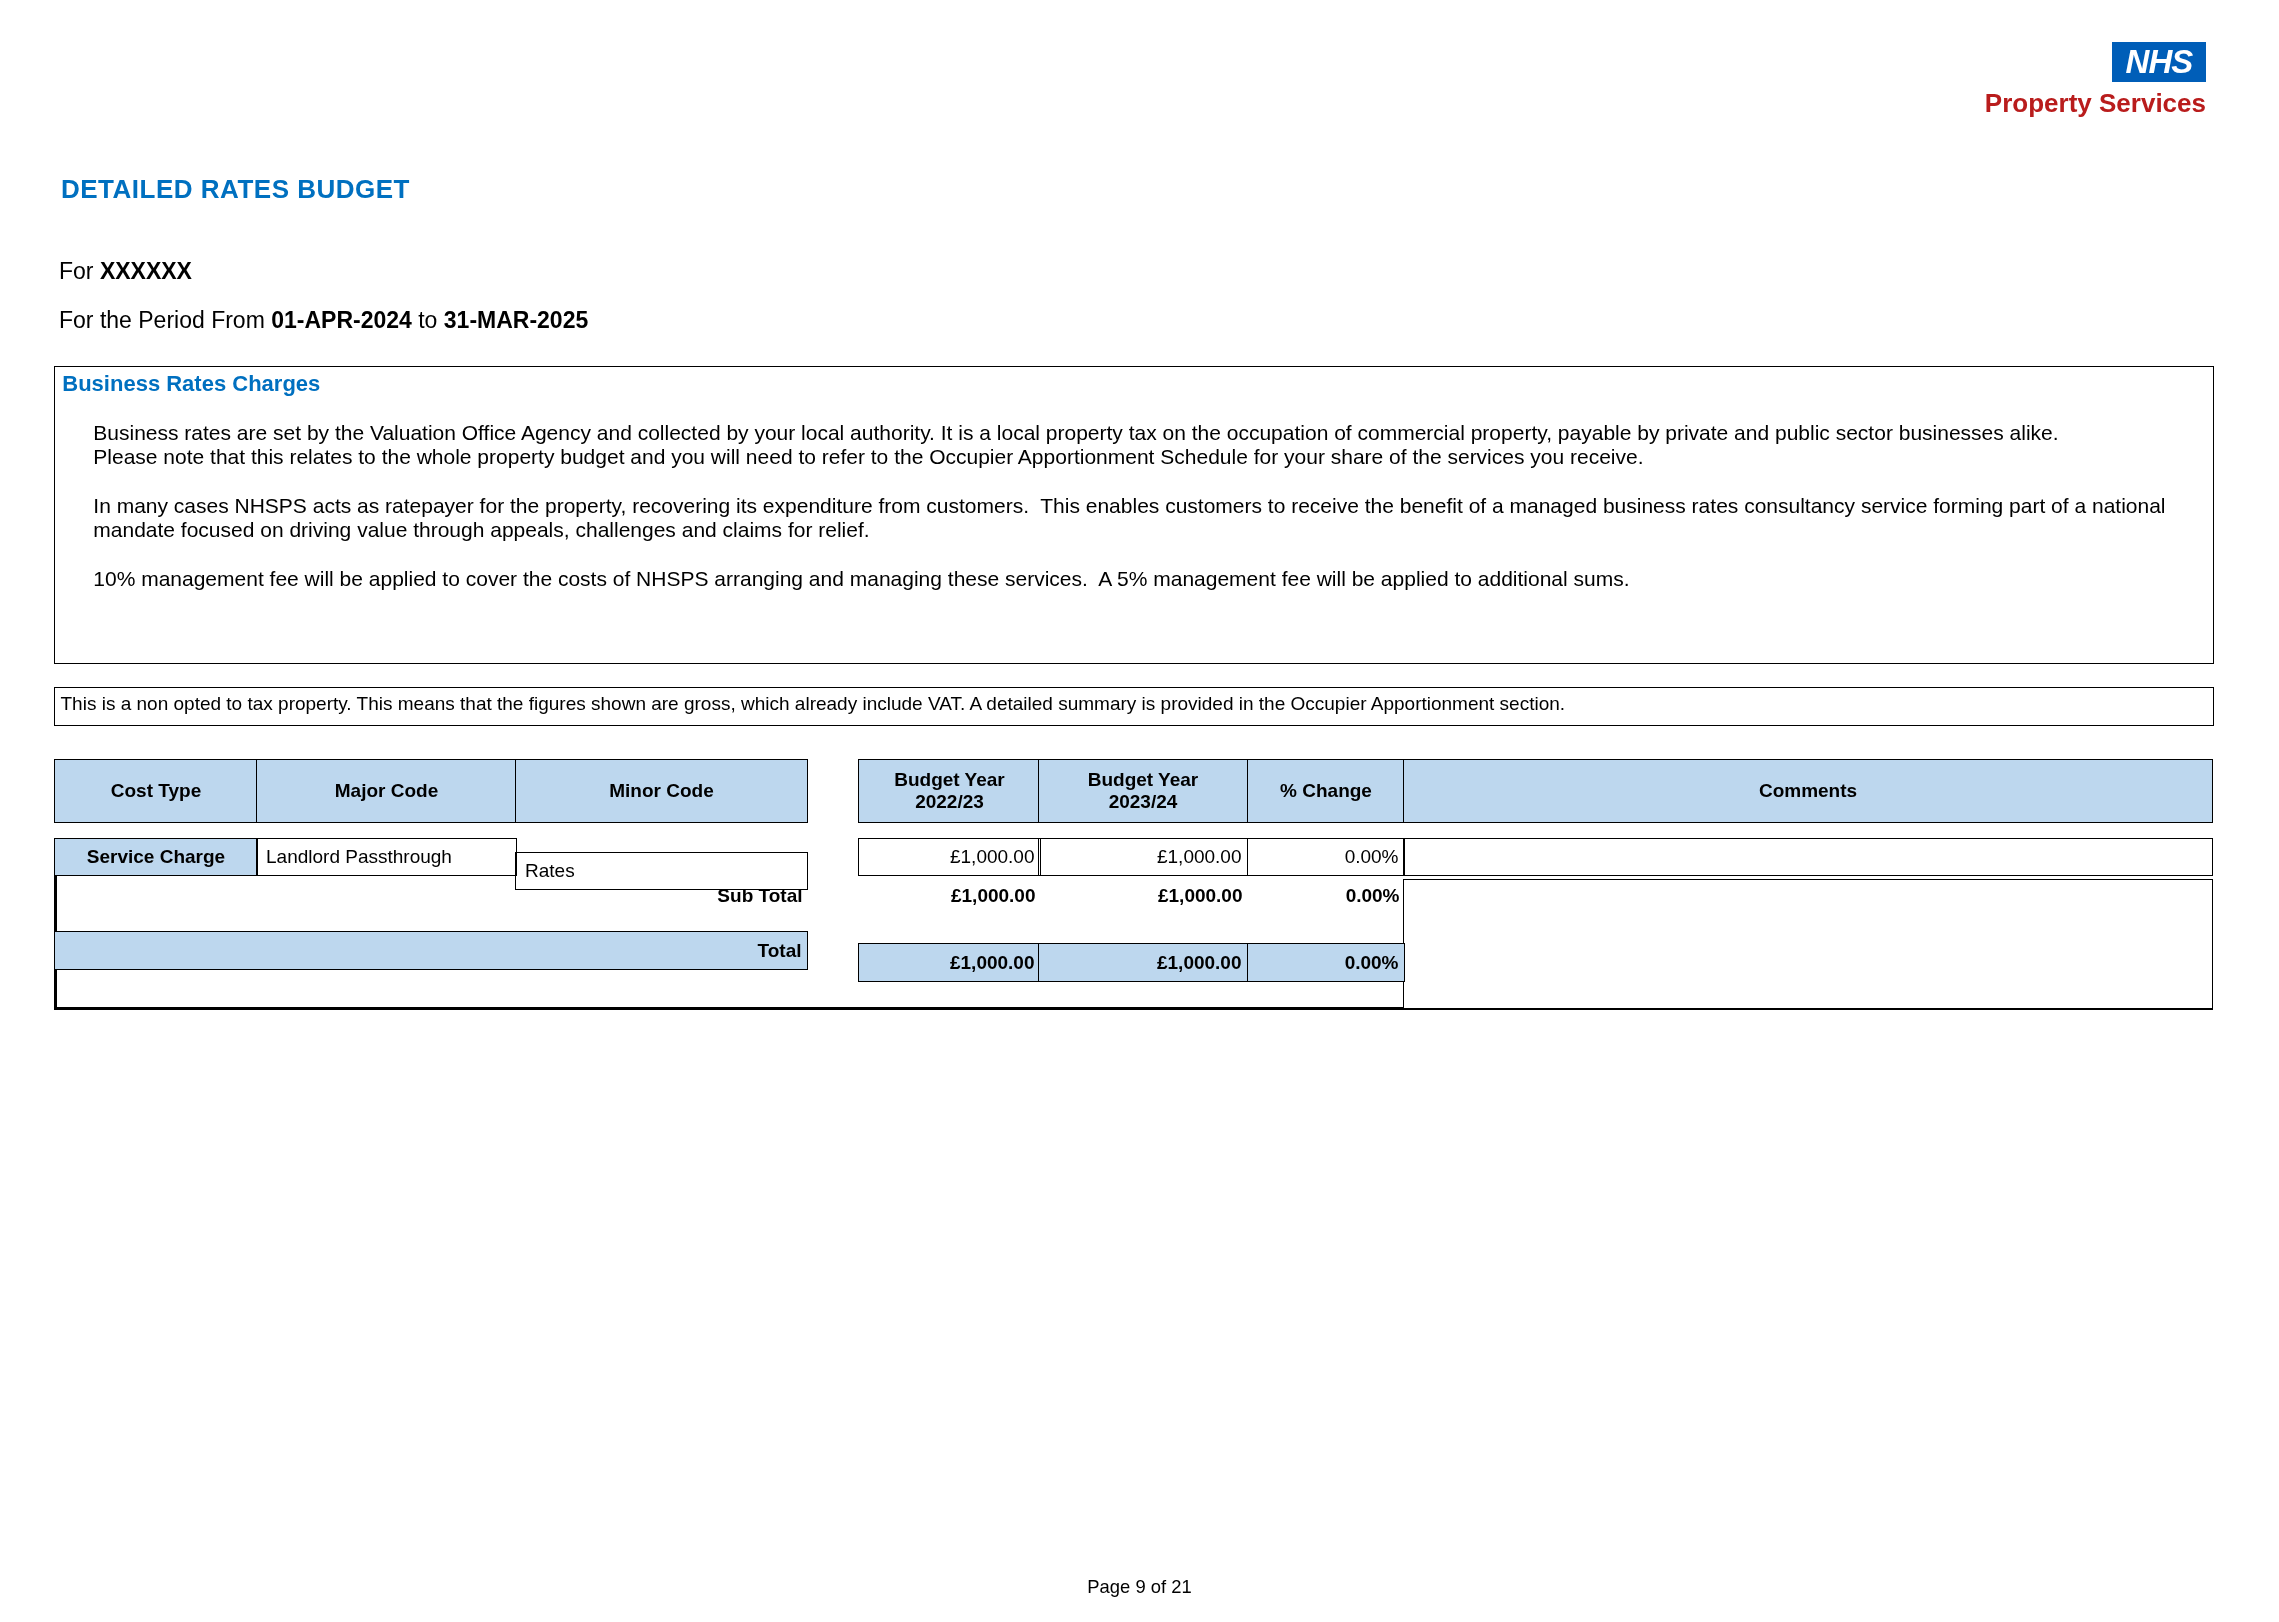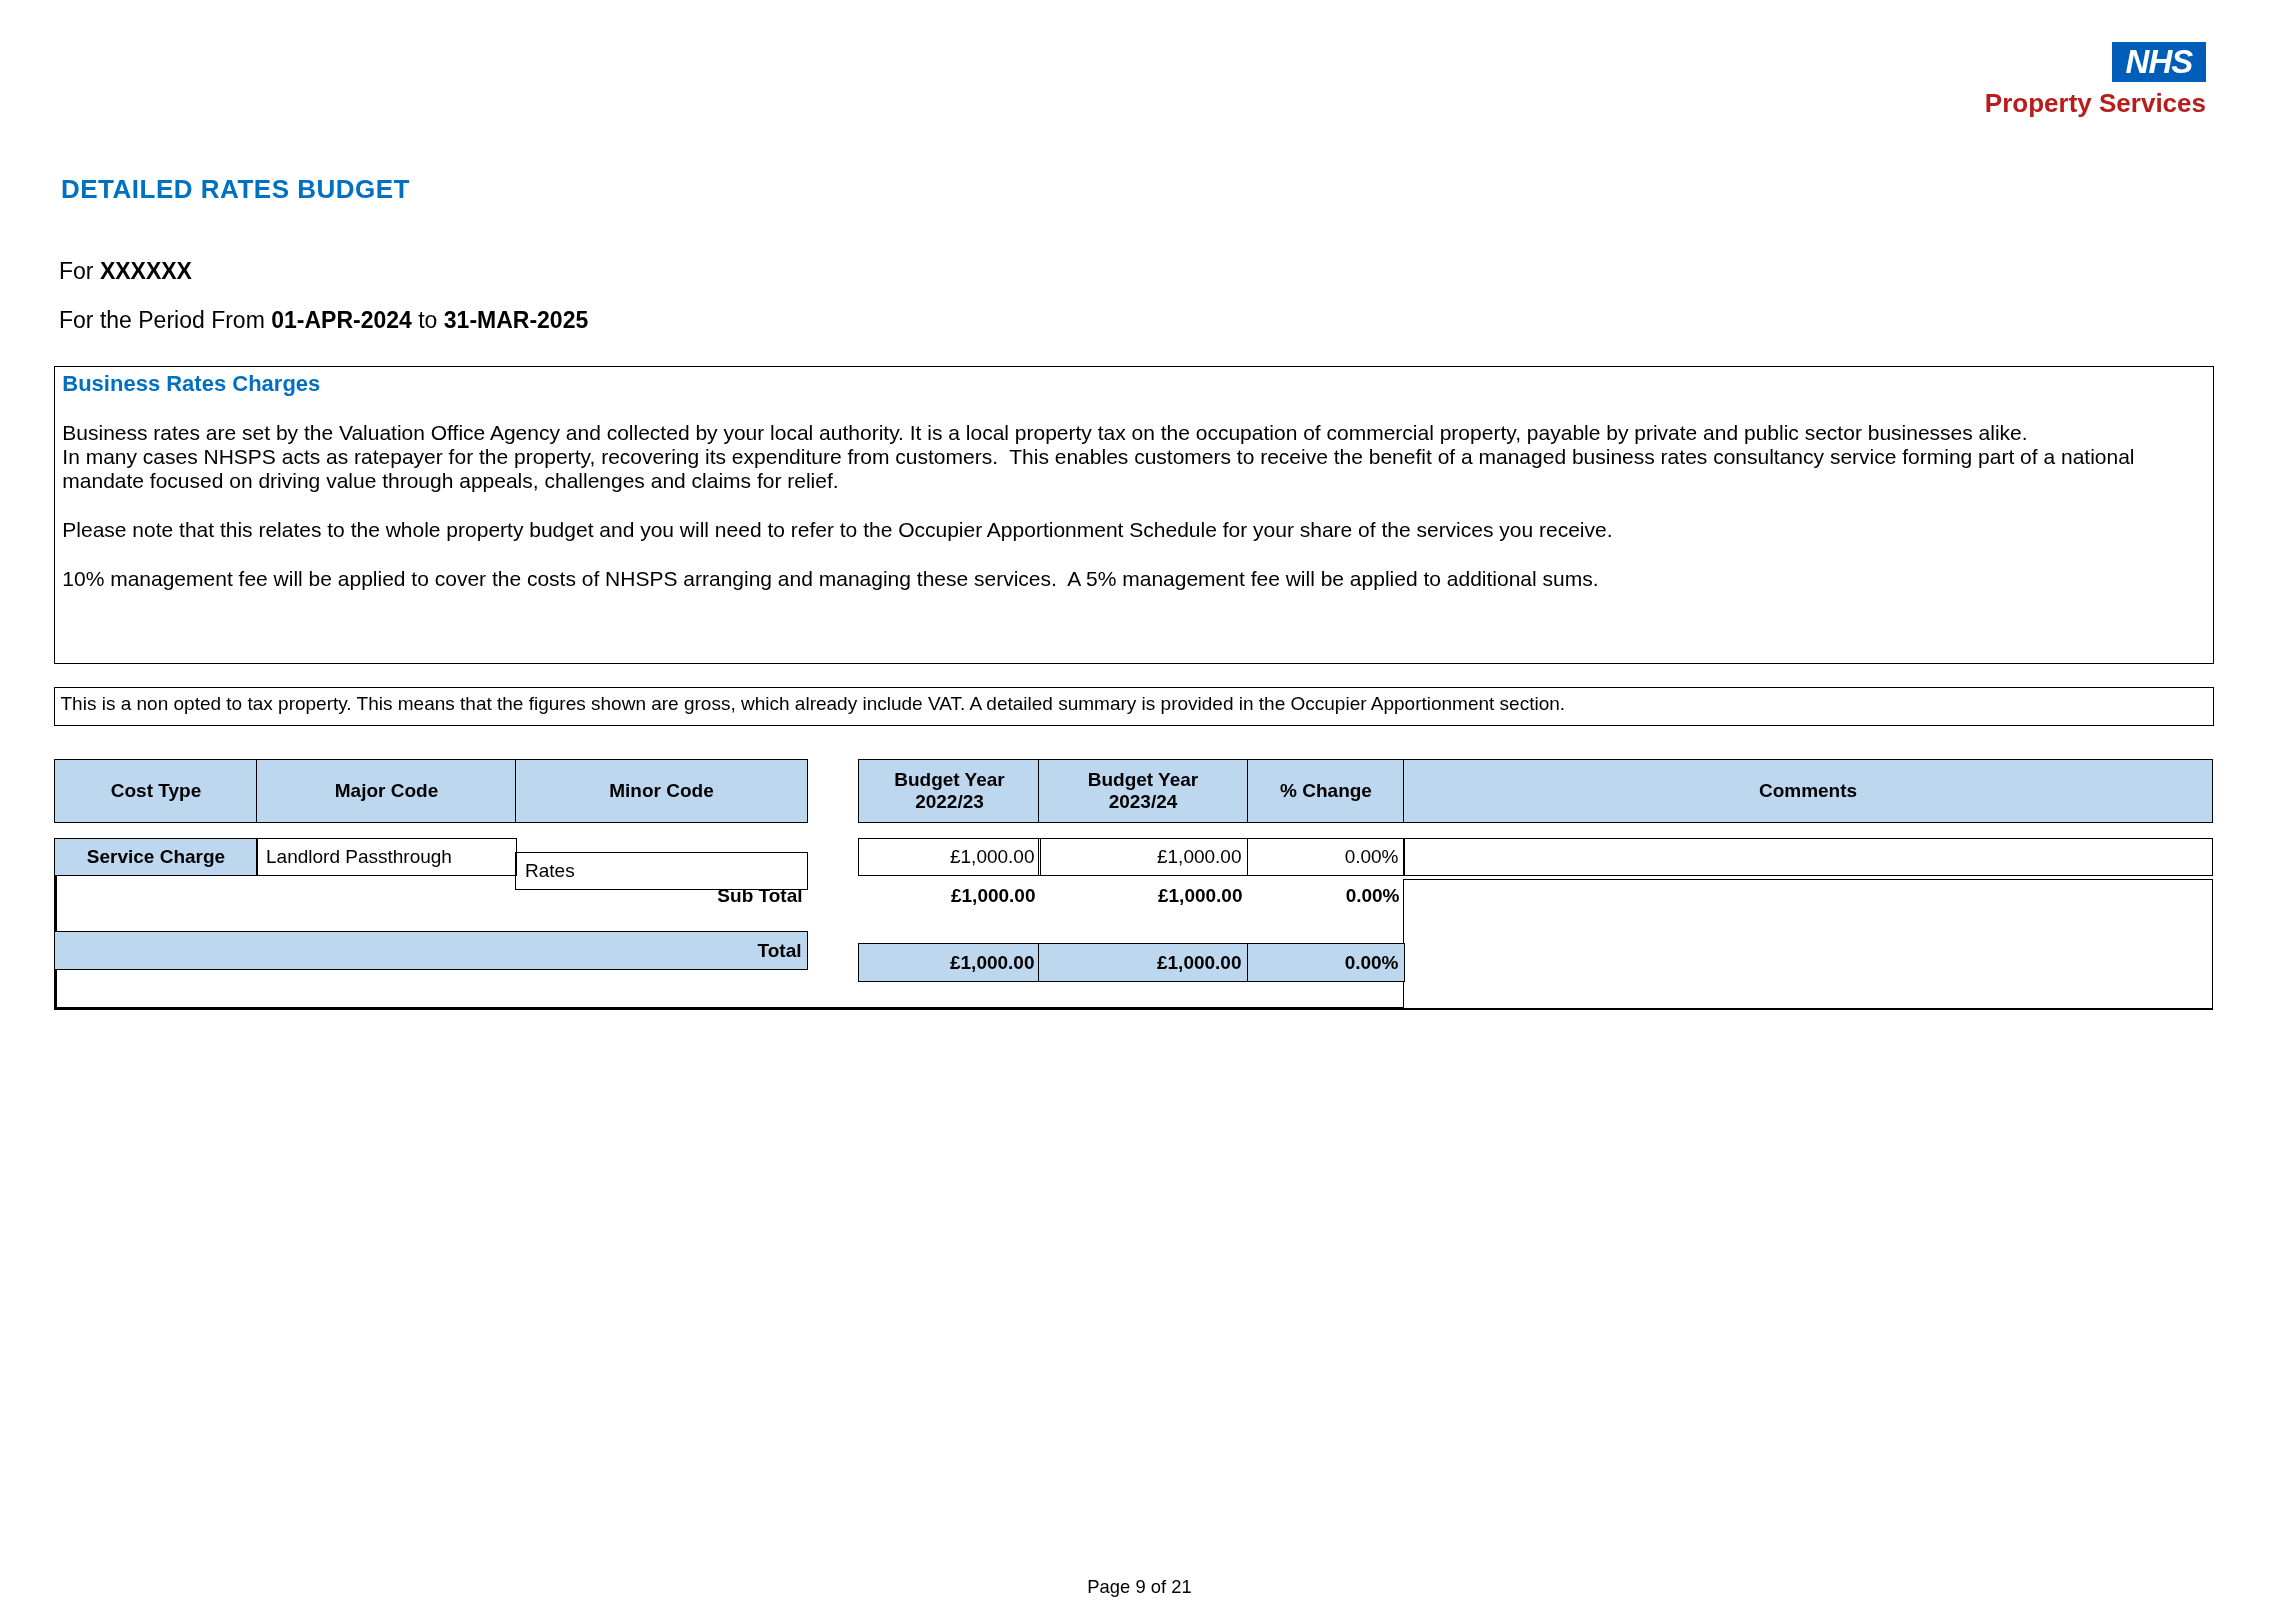--- a/index.html
+++ b/index.html
@@ -20,21 +20,21 @@
   .title { position:absolute; left:61px; top:174px; font-size:26px; font-weight:bold; color:#0070C0; letter-spacing:0.5px; }
   .for-line { position:absolute; left:59px; top:258px; font-size:23px; }
   .period-line { position:absolute; left:59px; top:307px; font-size:23px; }
   .bold { font-weight:bold; }
   
   .info-box {
     position:absolute; left:54px; top:366px; width:2160px; height:298px;
     border:1.8px solid #000; padding:4.6px 7.3px; font-size:21px; line-height:24px;
   }
   .info-heading { color:#0070C0; font-weight:bold; font-size:22px; margin-bottom:25px; }
-  .info-box p { white-space:pre-wrap; }
+  .info-box p { white-space:pre-wrap;margin-left:31px; }
   .info-box p.gap { margin-bottom:25px; }
   
   .note-box {
     position:absolute; left:54px; top:687px; width:2160px; height:39px;
     border:1.8px solid #000; padding:4.6px 5.5px; font-size:19px;
   }
   
   .table-area { position:absolute; left:54px; top:759px; width:2160px; height:259px; font-size:19px; }
   .cell { position:absolute; border:1.8px solid #000; display:flex; align-items:center; }
   .hdr { background:#BDD7EE; font-weight:bold; justify-content:center; text-align:center; line-height:22px; white-space:pre-line; }
@@ -72,22 +72,22 @@
   <div class="period-line">
     <span>For the Period From</span>
     <span class="bold">01-APR-2024</span>
     <span>to</span>
     <span class="bold">31-MAR-2025</span>
   </div>
 
   <div class="info-box">
     <div class="info-heading">Business Rates Charges</div>
     <p>Business rates are set by the Valuation Office Agency and collected by your local authority. It is a local property tax on the occupation of commercial property, payable by private and public sector businesses alike.</p>
+    <p class="gap">Please note that this relates to the whole property budget and you will need to refer to the Occupier Apportionment Schedule for your share of the services you receive.</p>
     <p class="gap">In many cases NHSPS acts as ratepayer for the property, recovering its expenditure from customers.  This enables customers to receive the benefit of a managed business rates consultancy service forming part of a national mandate focused on driving value through appeals, challenges and claims for relief.</p>
-    <p class="gap">Please note that this relates to the whole property budget and you will need to refer to the Occupier Apportionment Schedule for your share of the services you receive.</p>
     <p>10% management fee will be applied to cover the costs of NHSPS arranging and managing these services.  A 5% management fee will be applied to additional sums.</p>
   </div>
 
   <div class="note-box">This is a non opted to tax property. This means that the figures shown are gross, which already include VAT. A detailed summary is provided in the Occupier Apportionment section.</div>
 
   <div class="table-area">
 
     <div class="cell hdr" style="left:0;top:0;width:204px;height:64px;">Cost Type</div>
     <div class="cell hdr" style="left:202px;top:0;width:261px;height:64px;">Major Code</div>
     <div class="cell hdr" style="left:461px;top:0;width:293px;height:64px;">Minor Code</div>

